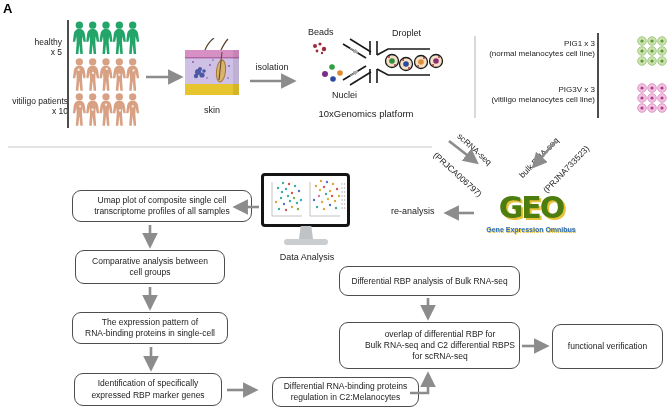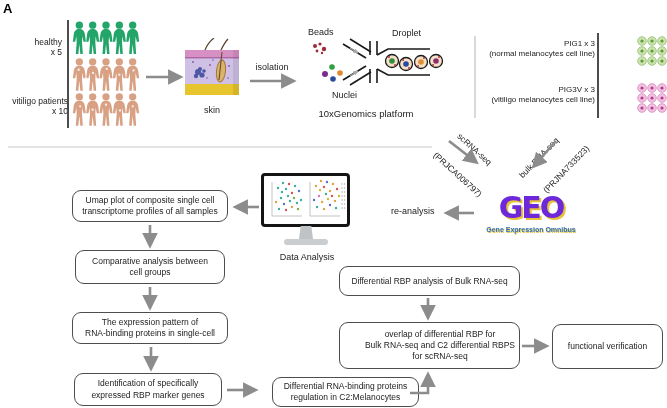--- a/index.html
+++ b/index.html
@@ -14,21 +14,21 @@
   .vline{position:absolute;background:#4d4d4d;}
   .vline.light{background:#d9d9d9;}
   .divider{position:absolute;left:8px;top:146px;width:424px;height:2px;background:#e4e4e4;}
   .flowbox{position:absolute;border:1.2px solid #4d4d4d;border-radius:9px;background:#fff;
            display:flex;align-items:center;justify-content:center;text-align:center;
            font-size:8.5px;line-height:1.3;white-space:pre-line;padding:2px 3px;box-sizing:border-box;}
   .diag{position:absolute;font-size:8.5px;white-space:nowrap;transform-origin:0 0;color:#1c1c1c;}
   .diag.cw{transform:rotate(42deg);}
   .diag.ccw{transform:rotate(-46deg);}
   .geo{position:absolute;left:483px;top:193px;width:96px;text-align:center;line-height:1;}
-  .geo .big{font-size:30px;font-weight:bold;letter-spacing:-2px;color:#6d28d9;
+  .geo .big{font-size:30px;font-weight:bold;letter-spacing:-2px;color:#4d7c0f;
             text-shadow:2px 2px 0 #e8c23a;font-family:"DejaVu Sans",sans-serif;}
   .geo .sub{font-size:7px;font-weight:bold;color:#2e71b8;margin-top:3px;
             text-shadow:0.6px 0.6px 0 #e8c23a;}
   .screen{position:absolute;left:261px;top:173px;width:89px;height:54px;border:3.5px solid #141414;
           border-radius:4px;background:#fff;box-sizing:border-box;}
   .neck{position:absolute;left:299px;top:226px;width:14px;height:13px;background:#bfc3c5;
         clip-path:polygon(12% 0,88% 0,100% 100%,0 100%);}
   .foot{position:absolute;left:284px;top:239px;width:44px;height:6px;background:#caced0;border-radius:3px;}
   svg{display:block;}
 </style>
@@ -325,21 +325,21 @@
           <circle cx="80.5" cy="28" r="0.7"></circle>
         <circle cx="78" cy="32" r="0.7"></circle>
           <circle cx="80.5" cy="32" r="0.7"></circle>
       </g>
     </svg>
   </div>
   <div class="neck"></div>
   <div class="foot"></div>
   <div class="lbl center" style="left:276px;top:252px;width:62px;">Data Analysis</div>
 
-  <div class="flowbox" style="left:72px;top:190px;width:156px;height:32px;">Umap plot of composite single cell
+  <div class="flowbox" style="left:72px;top:190px;width:180px;height:32px;">Umap plot of composite single cell
 transcriptome profiles of all samples</div>
   <div class="flowbox" style="left:75px;top:250px;width:150px;height:34px;">Comparative analysis between
 cell groups</div>
   <div class="flowbox" style="left:72px;top:312px;width:156px;height:32px;">The expression pattern of
 RNA-binding proteins in single-cell</div>
   <div class="flowbox" style="left:74px;top:373px;width:148px;height:33px;">Identification of specifically
 expressed RBP marker genes</div>
   <div class="flowbox" style="left:272px;top:377px;width:147px;height:30px;">Differential RNA-binding proteins
 regulation in C2:Melanocytes</div>
   <div class="flowbox" style="left:339px;top:266px;width:181px;height:30px;font-size:8.4px;">Differential RBP analysis of Bulk RNA-seq</div>

